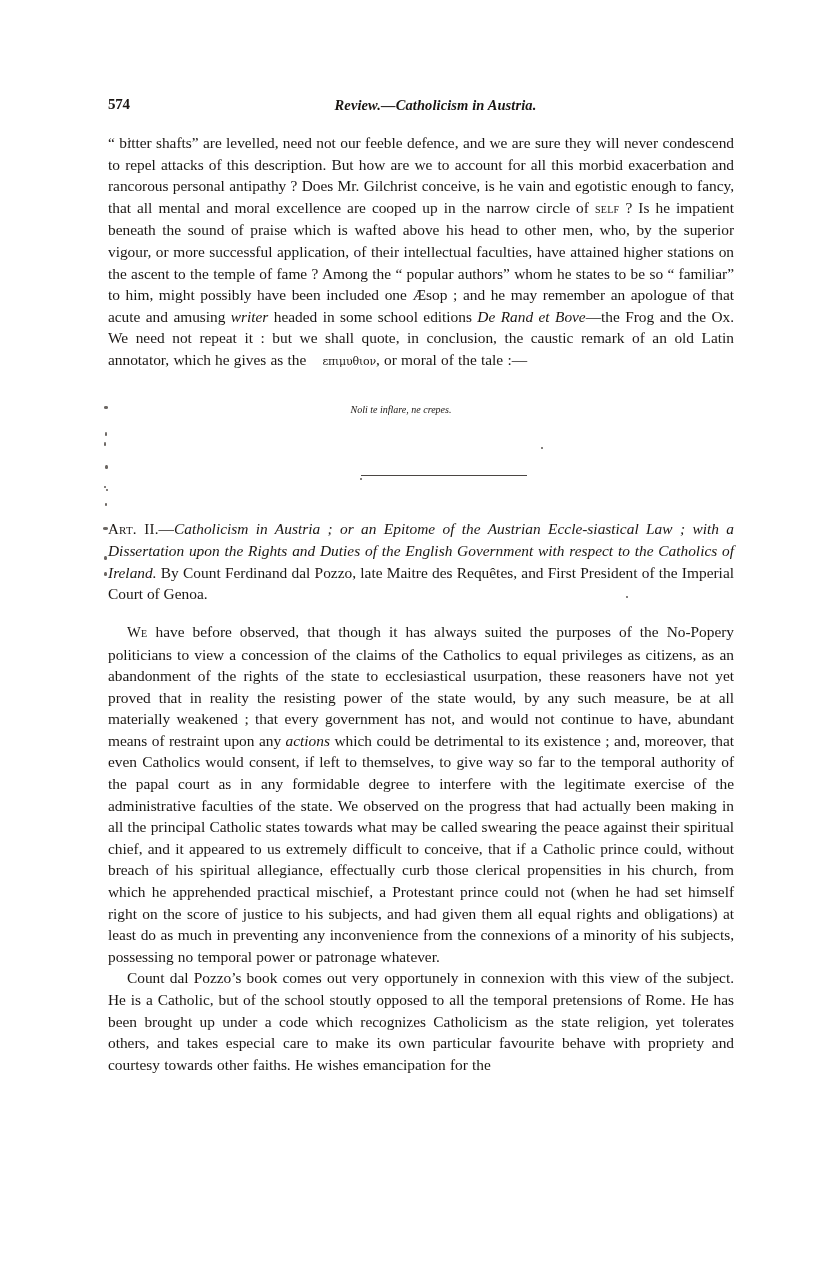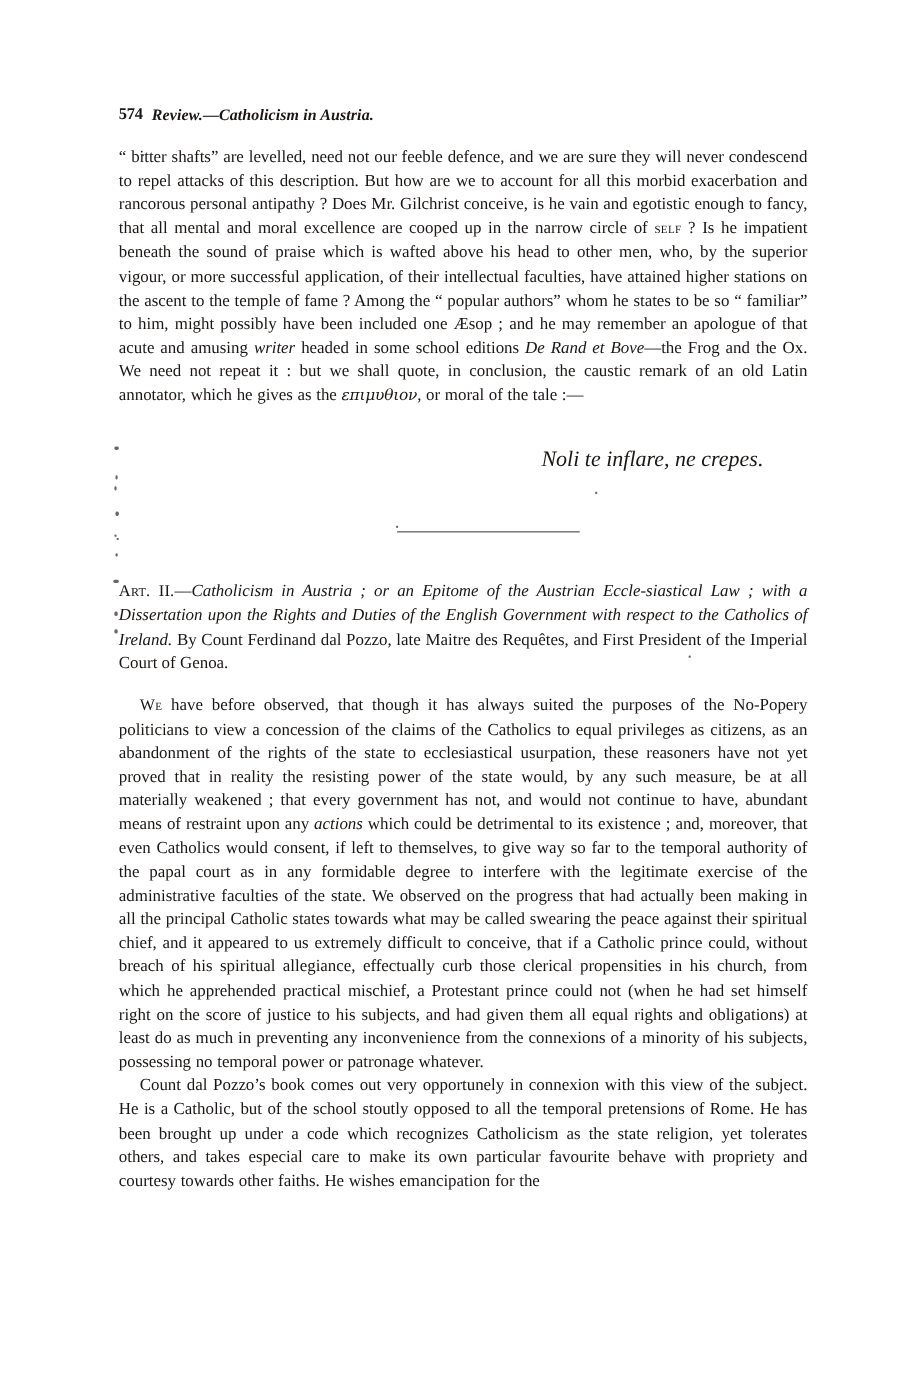--- a/index.html
+++ b/index.html
@@ -33,20 +33,21 @@
     font-weight: bold;
     font-size: 15px;
     letter-spacing: -0.2px;
     font-family: "Liberation Serif", serif;
   }
   .head-title {
     position: absolute;
     left: 0;
     right: 0;
     top: 1px;
+    text-align: center;
     font-style: italic;
     font-weight: bold;
     font-size: 14.5px;
     letter-spacing: 0.1px;
     padding-left: 30px;
   }
 
   
   .column {
     position: absolute;
@@ -69,31 +70,31 @@
 
   .sc {
     font-variant: small-caps;
     font-size: 14.6px;
     letter-spacing: 0.3px;
     margin-top: 44px;
   }
   .ital { font-style: italic; }
   .grk {
     font-family: "DejaVu Serif", serif;
-    font-style: italic;
-    font-size: 14px;
+    font-size: 11px;
     letter-spacing: -0.2px;
+    margin-left: 12px;
   }
 
   
   .motto {
-    margin: 36px 0 0 0;
-    text-align: right;
+    margin: 26px 0 0 0;
+    text-align: center;
     font-style: italic;
-    font-size: 20px;
+    font-size: 10px;
     line-height: 21px;
     padding-right: 40px;
   }
 
   
   .rule-wrap {
     margin: 42px 0 0 0;
     height: 12px;
     text-align: center;
   }

